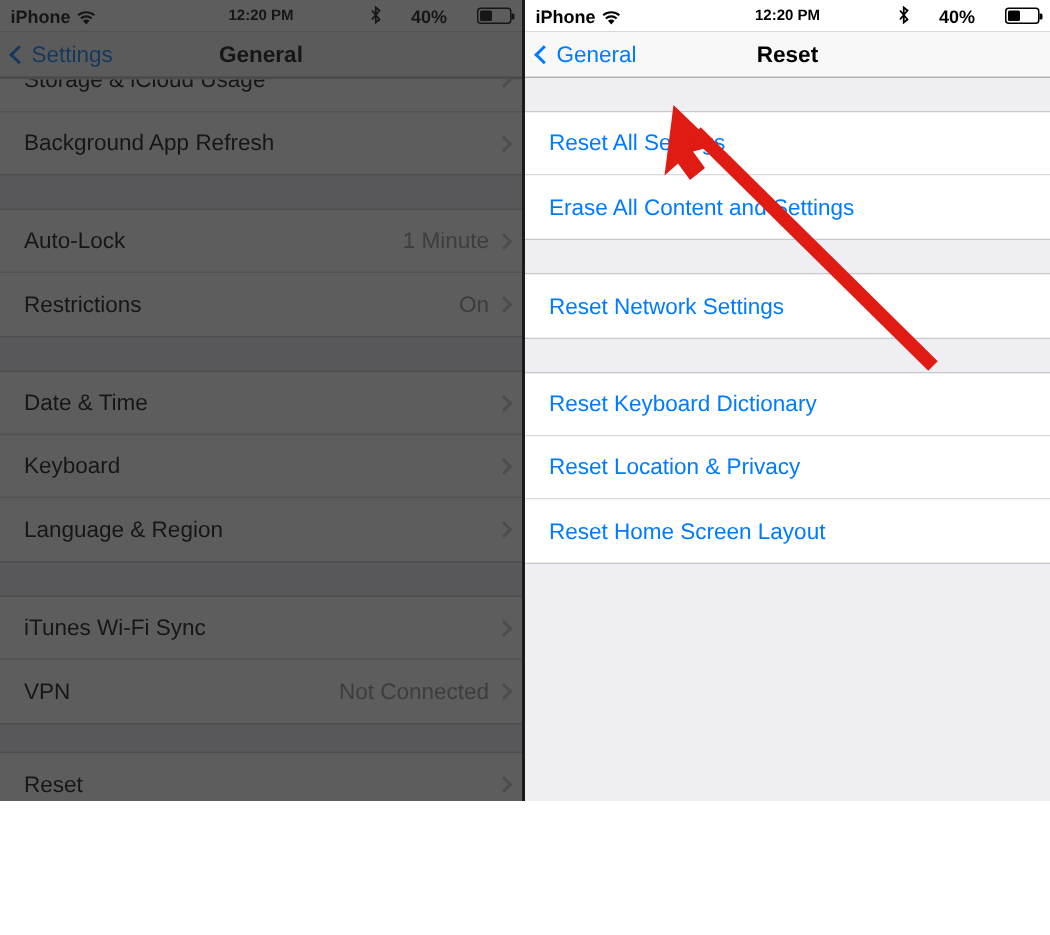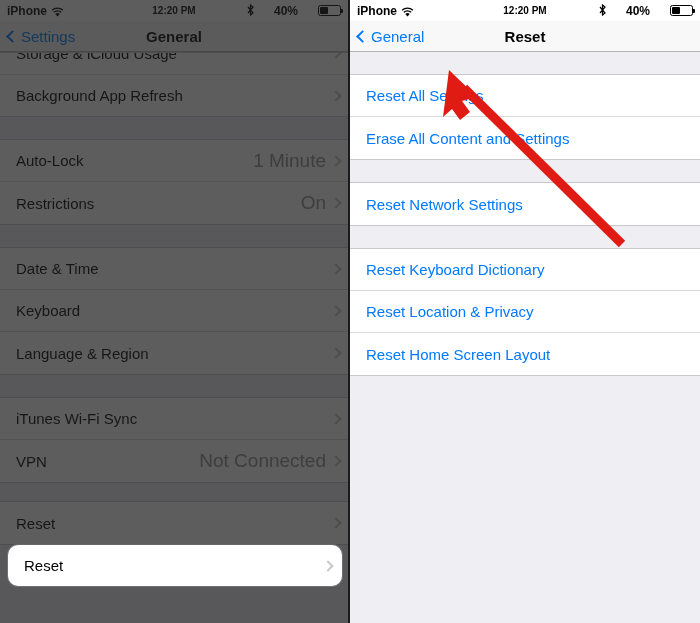--- a/index.html
+++ b/index.html
@@ -5,21 +5,21 @@
   * { box-sizing: border-box; margin: 0; padding: 0; }
   html, body {
     width: 700px; height: 623px;
     background: #ffffff;
     font-family: "Liberation Sans", sans-serif;
     overflow: hidden;
   }
   .screens { position: relative; width: 700px; height: 623px; display: flex; }
 
   
-  .panel { position: relative; width: 350px; height: 623px; overflow: hidden; background: #737373; }
+  .panel { position: relative; width: 350px; height: 534px; overflow: hidden; background: #737373; }
   .panel.left  { border-right: 2px solid #1b1b1b; }
 
   
   .statusbar {
     position: relative; height: 21px; background: #ffffff;
     display: flex; align-items: center; padding: 0 7px;
     font-size: 12px; font-weight: bold; color: #000;
   }
   .sb-left  { display: flex; align-items: center; gap: 4px; flex: 0 0 auto; }
   .sb-mid   { position: absolute; left: 0; right: 0; text-align: center; font-size: 10px; font-weight: bold; pointer-events: none; }
@@ -58,21 +58,21 @@
   .group { background: #ffffff; border-top: 1px solid #c8c7cc; border-bottom: 1px solid #c8c7cc; }
   .gap { height: 22px; }
   .gap.small { height: 18px; }
   .row {
     display: flex; align-items: center; height: 42px;
     padding: 0 8px 0 16px; background: #ffffff;
     border-bottom: 1px solid #d9d9dd; position: relative;
   }
   .row:last-child { border-bottom: none; }
   .row .label { font-size: 15px; color: #000; flex: 1 1 auto; }
-  .row .value { font-size: 19px; color: #8e8e93; margin-right: 6px; }
+  .row .value { font-size: 15px; color: #8e8e93; margin-right: 6px; }
   .row .chev {
     width: 8px; height: 8px; border-right: 2px solid #c7c7cc;
     border-top: 2px solid #c7c7cc; transform: rotate(45deg); flex: 0 0 auto;
   }
   .row.link .label { color: #007aff; }
 
   
   .dimmer {
     position: absolute; inset: 0; background: rgba(30,30,30,0.72);
     z-index: 40; pointer-events: none;

